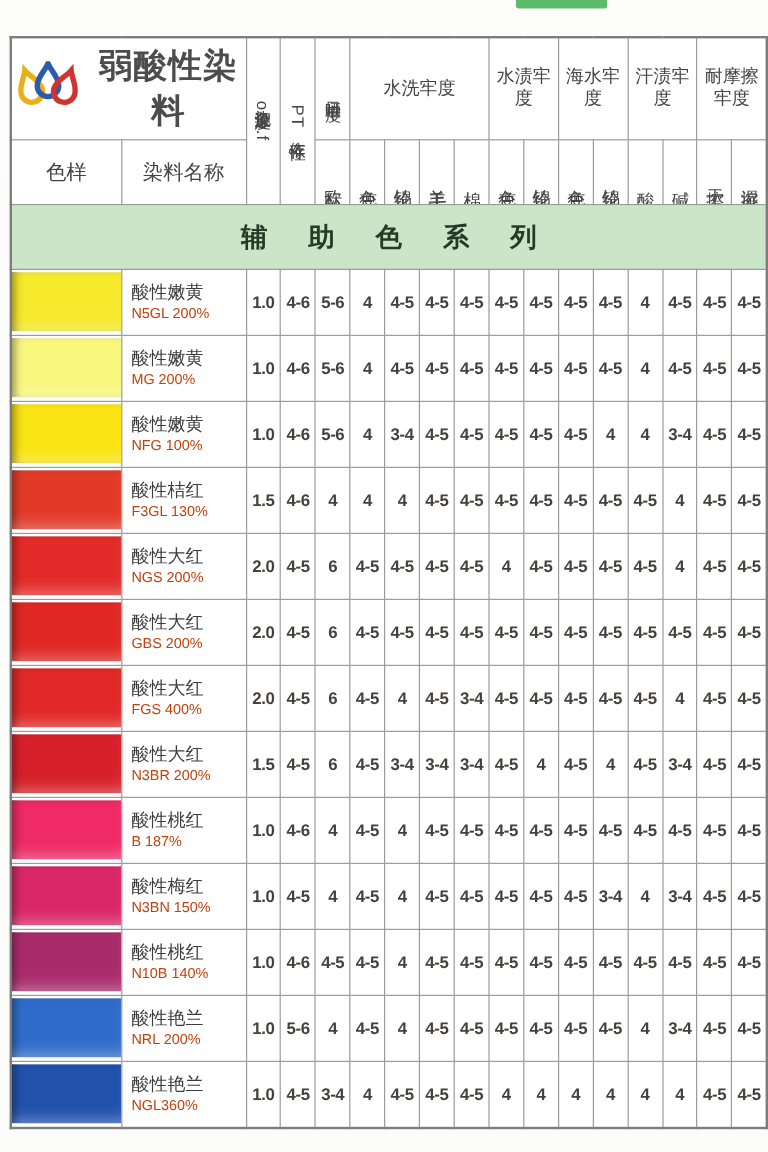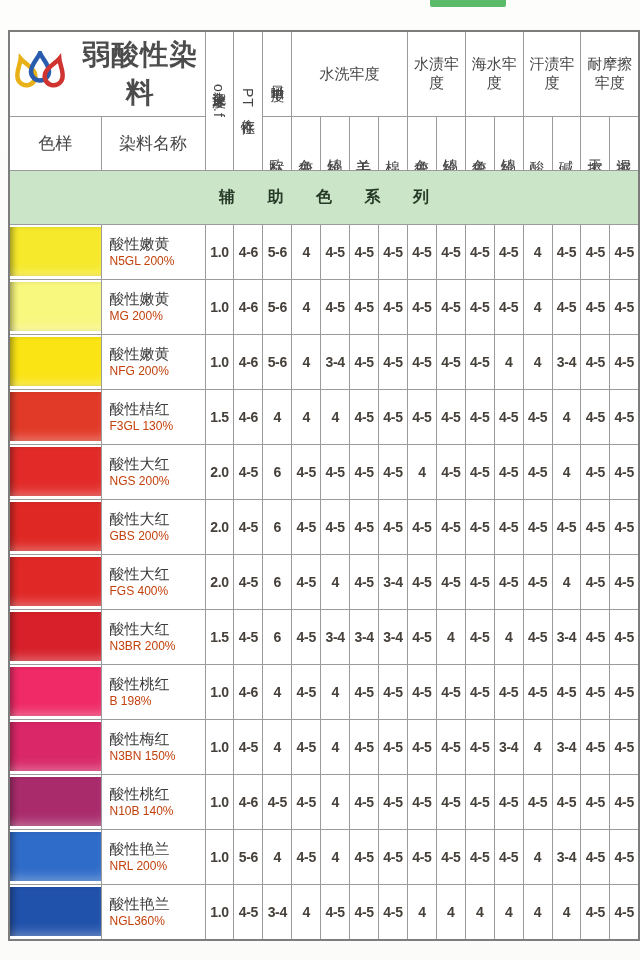--- a/index.html
+++ b/index.html
@@ -52,21 +52,21 @@
     display: inline-block;
     font-size: 14px;
     letter-spacing: 1px;
     color: #444;
     line-height: 1;
   }
   .group-head { font-size: 15px; color: #444; line-height: 1.25; padding: 2px; }
   .sub-head .v-text { font-size: 15px; }
   .sample-head, .name-head { font-size: 17px; color: #444; }
 
-  .banner-cell { color: #273a27; font-size: 16px; font-weight: bold; letter-spacing: 14px; text-indent: 14px; margin-top: 32px; }
+  .banner-cell { color: #273a27; font-size: 22px; font-weight: bold; letter-spacing: 14px; text-indent: 14px; margin-top: 32px; }
 
   .swatch-cell { position: relative; padding: 0; }
   .swatch {
     position: absolute; left: 0; right: 0; top: 2px; bottom: 3px;
     box-shadow: inset 6px 0 7px -4px rgba(0,0,0,0.45), inset 0 -10px 14px -10px rgba(255,255,255,0.55);
   }
   .name-cell { text-align: left; padding: 4px 2px 4px 8px; margin-left: 28px; }
   .dye-name { font-size: 15px; color: #3c3c3c; line-height: 1.3; }
   .dye-code { font-size: 12px; color: #c2410c; line-height: 1.3; }
   .val-cell { font-size: 14px; font-weight: 600; letter-spacing: -0.3px; color: #46403a; padding: 0; }
@@ -200,21 +200,21 @@
           <td class="val-cell">4-5</td>
           <td class="val-cell">4-5</td>
           <td class="val-cell">4-5</td>
         </tr>
         <tr class="data-row">
     <td class="swatch-cell">
       <div class="swatch" style="background: rgb(250, 228, 20);"></div>
     </td>
     <td class="name-cell">
       <div class="dye-name">酸性嫩黄</div>
-      <div class="dye-code">NFG 200%</div>
+      <div class="dye-code">NFG 100%</div>
     </td>
   <td class="val-cell">1.0</td>
           <td class="val-cell">4-6</td>
           <td class="val-cell">5-6</td>
           <td class="val-cell">4</td>
           <td class="val-cell">3-4</td>
           <td class="val-cell">4-5</td>
           <td class="val-cell">4-5</td>
           <td class="val-cell">4-5</td>
           <td class="val-cell">4-5</td>
@@ -344,21 +344,21 @@
           <td class="val-cell">3-4</td>
           <td class="val-cell">4-5</td>
           <td class="val-cell">4-5</td>
         </tr>
         <tr class="data-row">
     <td class="swatch-cell">
       <div class="swatch" style="background: rgb(239, 42, 102);"></div>
     </td>
     <td class="name-cell">
       <div class="dye-name">酸性桃红</div>
-      <div class="dye-code">B 198%</div>
+      <div class="dye-code">B 187%</div>
     </td>
   <td class="val-cell">1.0</td>
           <td class="val-cell">4-6</td>
           <td class="val-cell">4</td>
           <td class="val-cell">4-5</td>
           <td class="val-cell">4</td>
           <td class="val-cell">4-5</td>
           <td class="val-cell">4-5</td>
           <td class="val-cell">4-5</td>
           <td class="val-cell">4-5</td>

